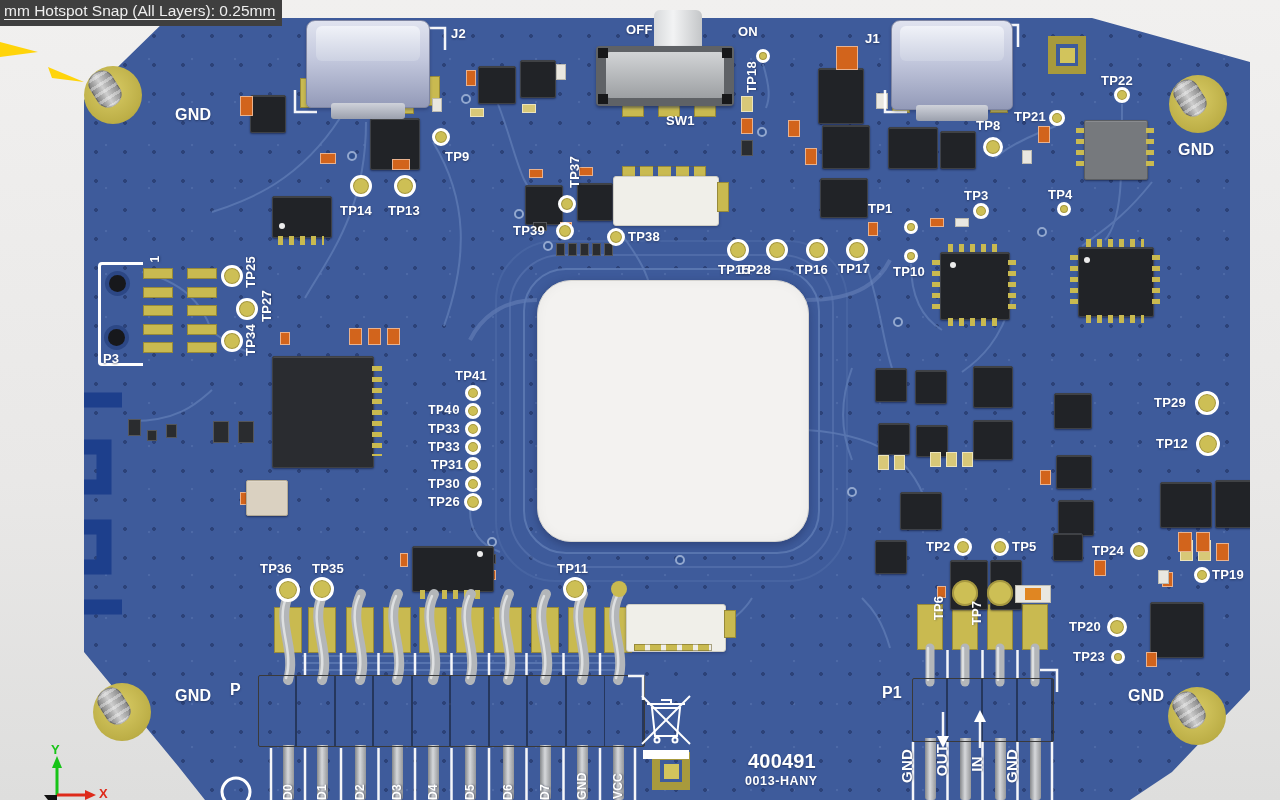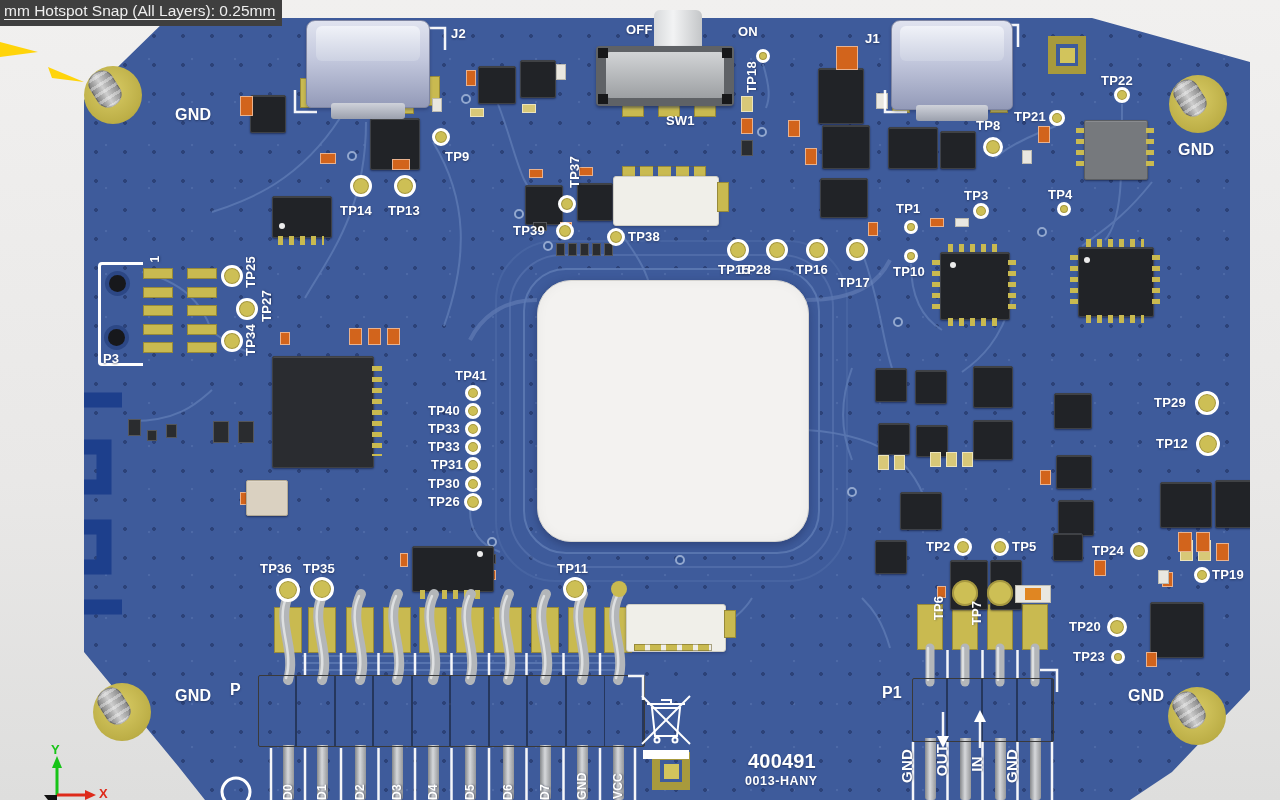--- a/index.html
+++ b/index.html
@@ -426,61 +426,61 @@
       <div class="lbl" style="left: 513px; top: 223px;">TP39</div>
       <div class="tp" style="left: 607px; top: 228px; width: 18px; height: 18px;"></div>
       <div class="lbl" style="left: 628px; top: 229px;">TP38</div>
       <div class="tp" style="left: 727px; top: 239px; width: 22px; height: 22px;"></div>
       <div class="lbl" style="left: 718px; top: 262px;">TP15</div>
       <div class="tp" style="left: 766px; top: 239px; width: 22px; height: 22px;"></div>
       <div class="lbl" style="left: 739px; top: 262px; text-align: center;">TP28</div>
       <div class="tp" style="left: 806px; top: 239px; width: 22px; height: 22px;"></div>
       <div class="lbl" style="left: 796px; top: 262px;">TP16</div>
       <div class="tp" style="left: 846px; top: 239px; width: 22px; height: 22px;"></div>
-      <div class="lbl" style="left: 838px; top: 275px;">TP17</div>
+      <div class="lbl" style="left: 838px; top: 261px;">TP17</div>
       <div class="tp" style="left: 904px; top: 220px; width: 14px; height: 14px;"></div>
-      <div class="lbl" style="left: 896px; top: 201px;">TP1</div>
+      <div class="lbl" style="left: 868px; top: 201px;">TP1</div>
       <div class="tp" style="left: 904px; top: 249px; width: 14px; height: 14px;"></div>
       <div class="lbl" style="left: 893px; top: 264px;">TP10</div>
       <div class="tp" style="left: 973px; top: 203px; width: 16px; height: 16px;"></div>
       <div class="lbl" style="left: 964px; top: 188px;">TP3</div>
       <div class="tp" style="left: 1057px; top: 202px; width: 14px; height: 14px;"></div>
       <div class="lbl" style="left: 1048px; top: 187px;">TP4</div>
       <div class="tp" style="left: 983px; top: 137px; width: 20px; height: 20px;"></div>
       <div class="lbl" style="left: 976px; top: 118px;">TP8</div>
       <div class="tp" style="left: 1049px; top: 110px; width: 16px; height: 16px;"></div>
       <div class="lbl" style="left: 1014px; top: 109px;">TP21</div>
       <div class="tp" style="left: 1114px; top: 87px; width: 16px; height: 16px;"></div>
       <div class="lbl" style="left: 1101px; top: 73px;">TP22</div>
       <div class="tp" style="left: 756px; top: 49px; width: 14px; height: 14px;"></div>
       <div class="lbl v" style="left: 751px; top: 77px;">TP18</div>
       <div class="tp" style="left: 465px; top: 385px; width: 16px; height: 16px;"></div>
       <div class="lbl" style="left: 455px; top: 368px;">TP41</div>
       <div class="tp" style="left: 465px; top: 403px; width: 16px; height: 16px;"></div>
-      <div class="lbl" style="left: 428px; top: 403px;">TP40</div>
+      <div class="lbl" style="left: 428px; top: 403px; font-family: Liberation Mono, monospace;">TP40</div>
       <div class="tp" style="left: 465px; top: 421px; width: 16px; height: 16px;"></div>
       <div class="lbl" style="left: 428px; top: 421px;">TP33</div>
       <div class="tp" style="left: 465px; top: 439px; width: 16px; height: 16px;"></div>
       <div class="lbl" style="left: 428px; top: 439px;">TP33</div>
       <div class="tp" style="left: 465px; top: 457px; width: 16px; height: 16px;"></div>
       <div class="lbl" style="left: 431px; top: 457px;">TP31</div>
       <div class="tp" style="left: 465px; top: 476px; width: 16px; height: 16px;"></div>
       <div class="lbl" style="left: 428px; top: 476px;">TP30</div>
       <div class="tp" style="left: 464px; top: 493px; width: 18px; height: 18px;"></div>
       <div class="lbl" style="left: 428px; top: 494px;">TP26</div>
       <div class="tp" style="left: 221px; top: 265px; width: 22px; height: 22px;"></div>
       <div class="lbl v" style="left: 250px; top: 272px;">TP25</div>
       <div class="tp" style="left: 236px; top: 298px; width: 22px; height: 22px;"></div>
       <div class="lbl v" style="left: 266px; top: 306px;">TP27</div>
       <div class="tp" style="left: 221px; top: 330px; width: 22px; height: 22px;"></div>
       <div class="lbl v" style="left: 250px; top: 340px;">TP34</div>
       <div class="tp" style="left: 276px; top: 578px; width: 24px; height: 24px;"></div>
       <div class="lbl" style="left: 260px; top: 561px;">TP36</div>
       <div class="tp" style="left: 310px; top: 577px; width: 24px; height: 24px;"></div>
-      <div class="lbl" style="left: 303px; top: 561px;">TP35</div>
+      <div class="lbl" style="left: 312px; top: 561px;">TP35</div>
       <div class="tp" style="left: 563px; top: 577px; width: 24px; height: 24px;"></div>
       <div class="lbl" style="left: 557px; top: 561px;">TP11</div>
       <div class="tp" style="left: 1195px; top: 391px; width: 24px; height: 24px;"></div>
       <div class="lbl" style="left: 1154px; top: 395px;">TP29</div>
       <div class="tp" style="left: 1196px; top: 432px; width: 24px; height: 24px;"></div>
       <div class="lbl" style="left: 1156px; top: 436px;">TP12</div>
       <div class="tp" style="left: 1130px; top: 542px; width: 18px; height: 18px;"></div>
       <div class="lbl" style="left: 1092px; top: 543px;">TP24</div>
       <div class="tp" style="left: 1194px; top: 567px; width: 16px; height: 16px;"></div>
       <div class="lbl" style="left: 1212px; top: 567px;">TP19</div>

